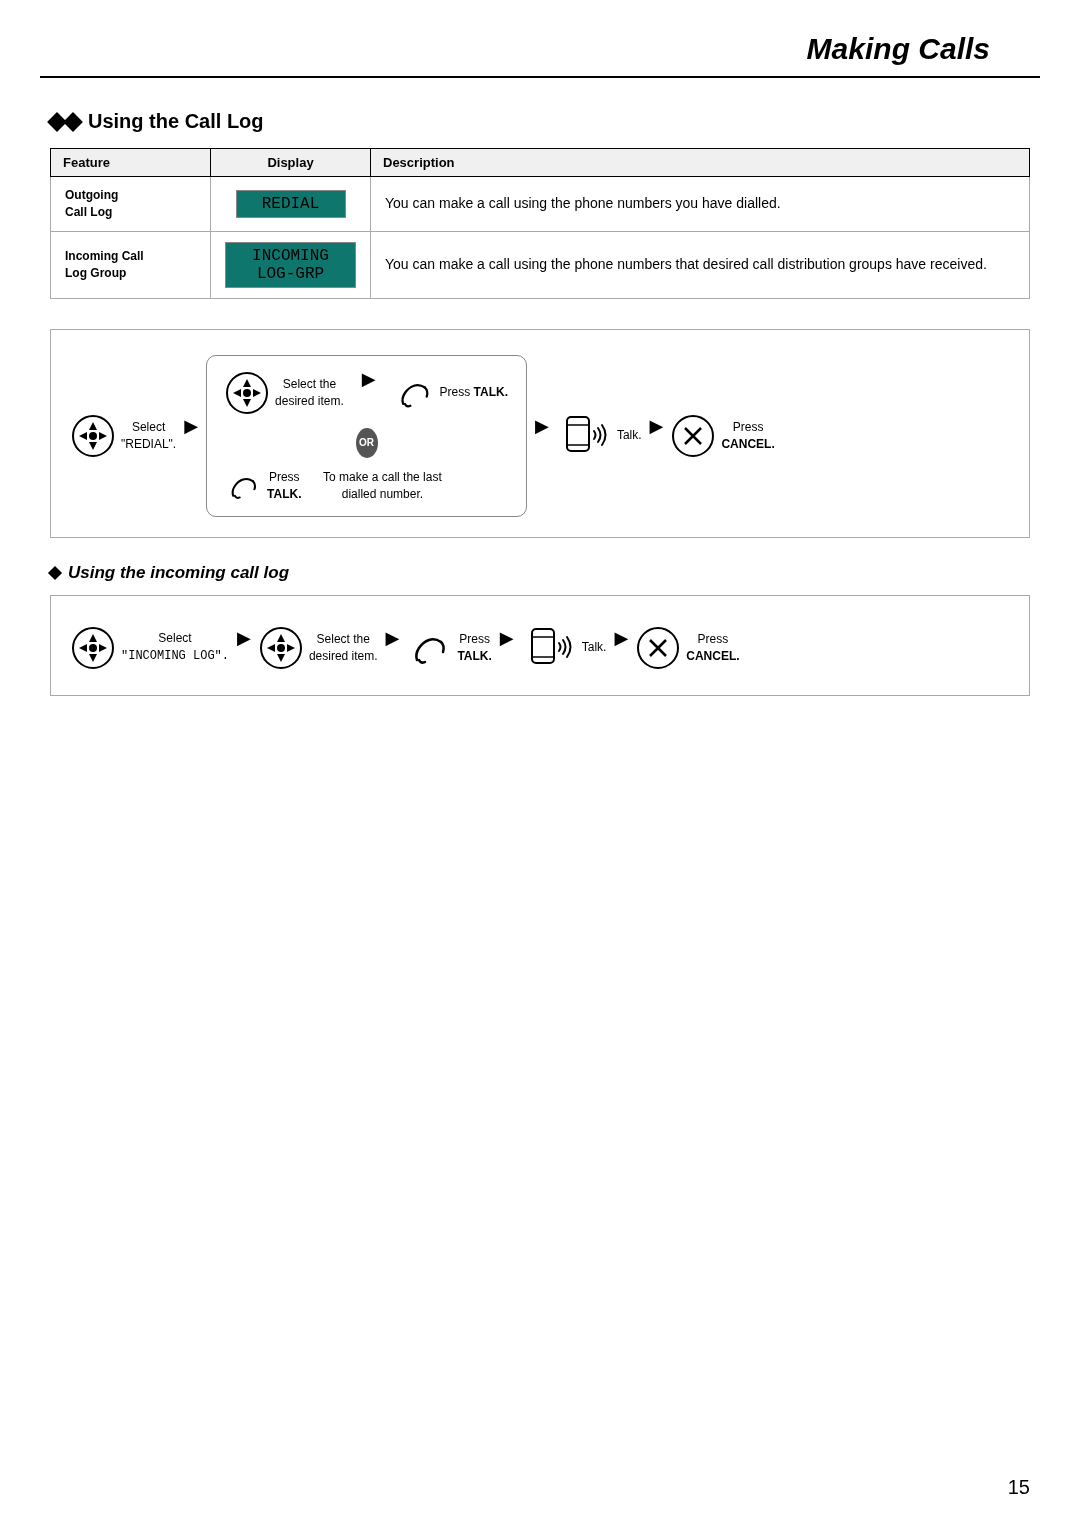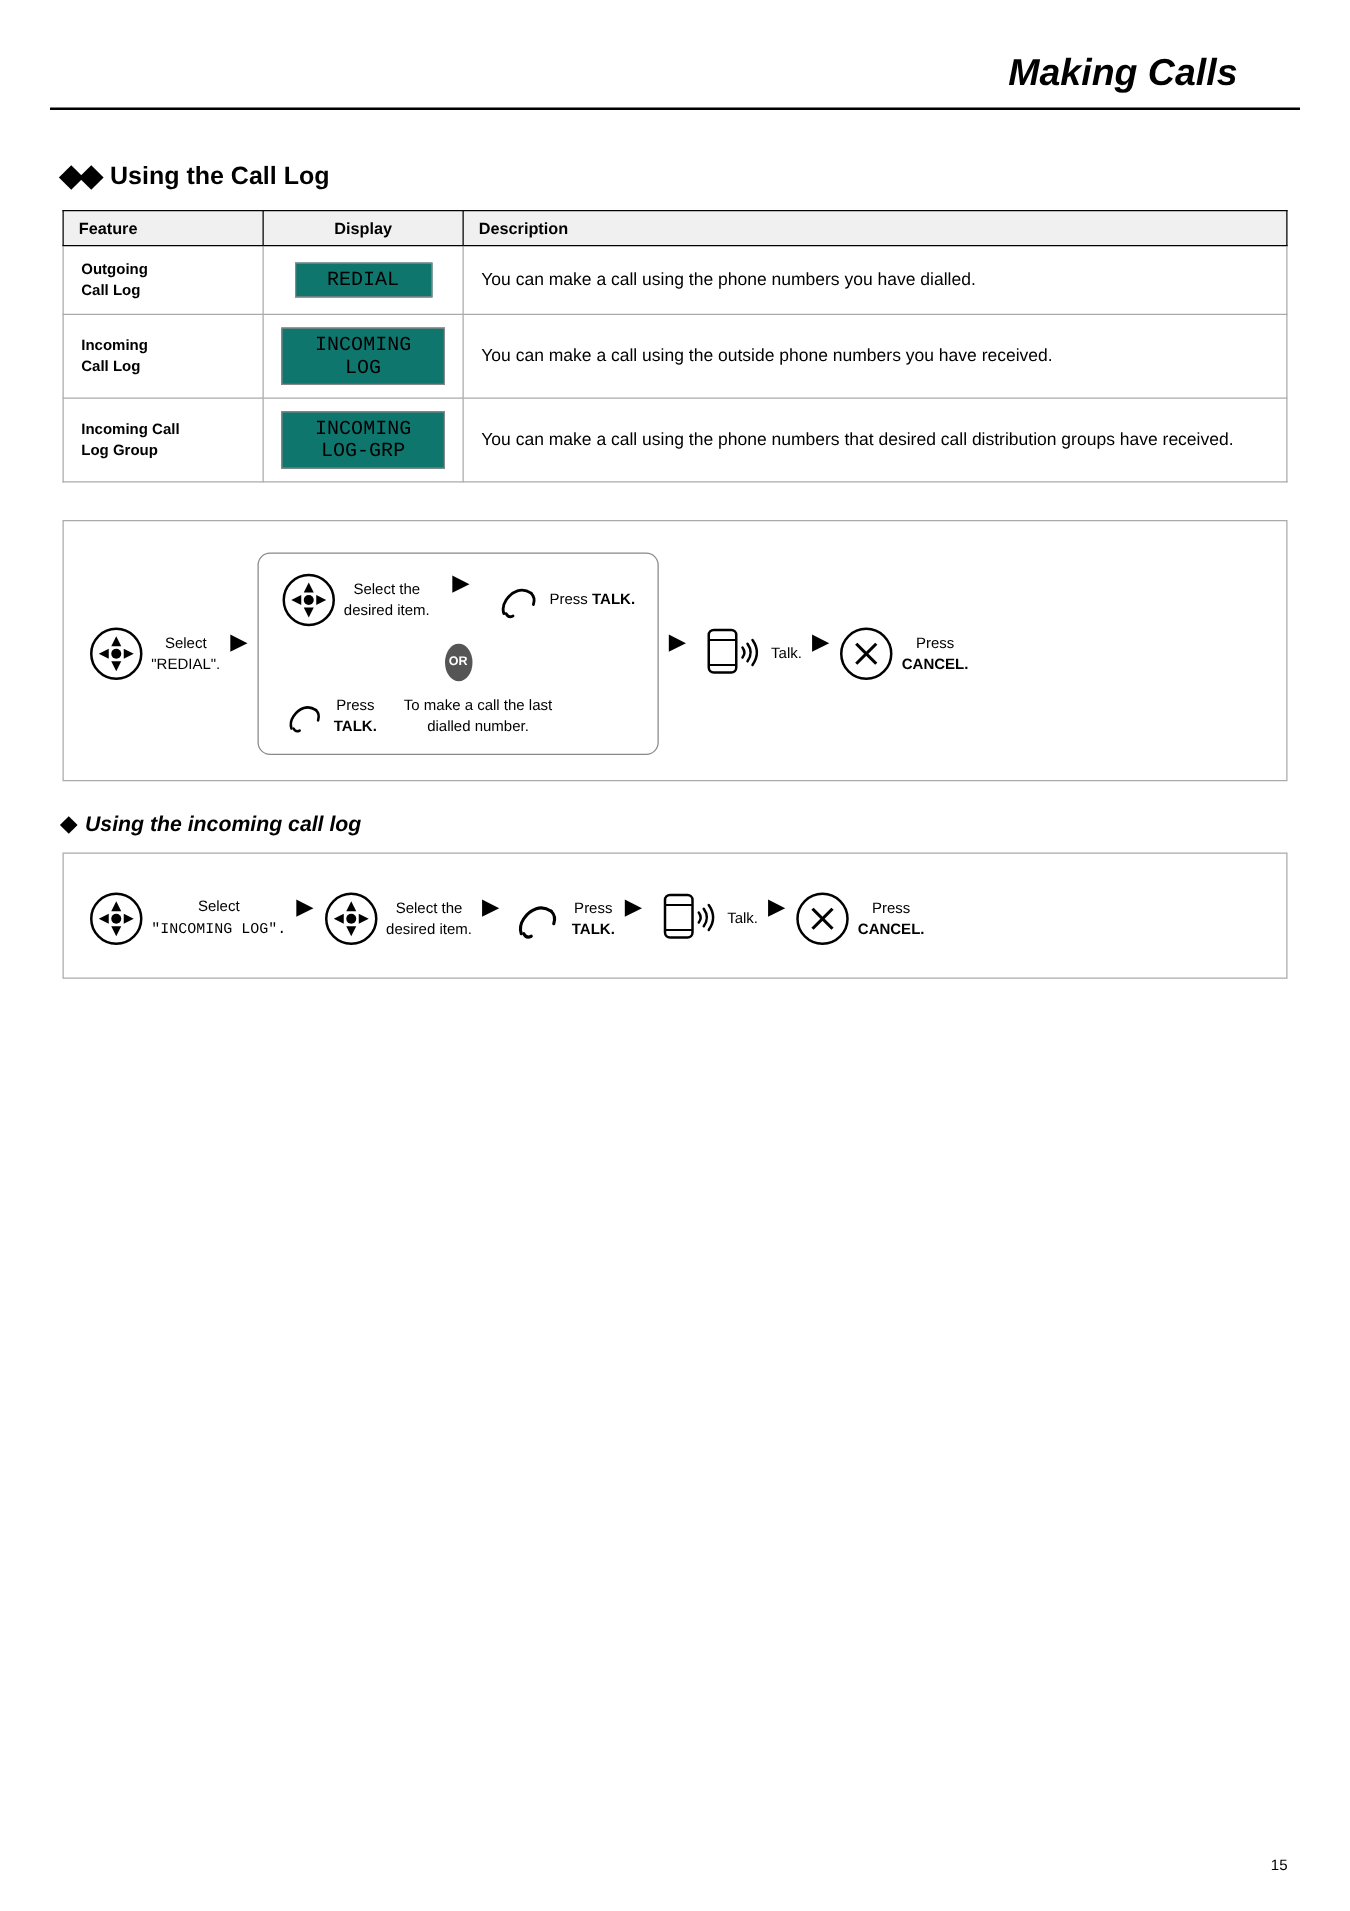--- a/index.html
+++ b/index.html
@@ -13,21 +13,21 @@
       color: #000;
     }
 
     .page-title {
       text-align: right;
       font-size: 30px;
       font-style: italic;
       font-weight: bold;
       padding: 30px 50px 10px 0;
       border-bottom: 2px solid #000;
-      margin: 12px 40px;
+      margin: 2px 40px;
     }
 
     .content-area {
       padding: 30px 50px;
     }
 
     
     .section-heading {
       font-size: 20px;
       font-weight: bold;
@@ -190,21 +190,21 @@
       display: flex;
       align-items: center;
       gap: 10px;
     }
 
     
     .page-number {
       position: absolute;
       bottom: 30px;
       right: 50px;
-      font-size: 12px;
+      font-size: 20px;
     }
 
     .outgoing-diagram {
       display: flex;
       align-items: center;
       gap: 0;
       flex-wrap: nowrap;
     }
 
     .incoming-diagram {
@@ -247,27 +247,20 @@
         <th>Description</th>
       </tr>
     </thead>
     <tbody>
       <tr>
         <td class="feature-cell">Outgoing<br>Call Log</td>
         <td class="display-cell">
           <span class="display-box">REDIAL</span>
         </td>
         <td class="desc-cell">You can make a call using the phone numbers you have dialled.</td>
-      </tr>
-      <tr>
-        <td class="feature-cell">Incoming<br>Call Log</td>
-        <td class="display-cell">
-          <span class="display-box">INCOMING LOG</span>
-        </td>
-        <td class="desc-cell">You can make a call using the outside phone numbers you have received.</td>
       </tr>
       <tr>
         <td class="feature-cell">Incoming Call<br>Log Group</td>
         <td class="display-cell">
           <span class="display-box">INCOMING LOG-GRP</span>
         </td>
         <td class="desc-cell">You can make a call using the phone numbers that desired call distribution groups have received.</td>
       </tr>
     </tbody>
   </table>

